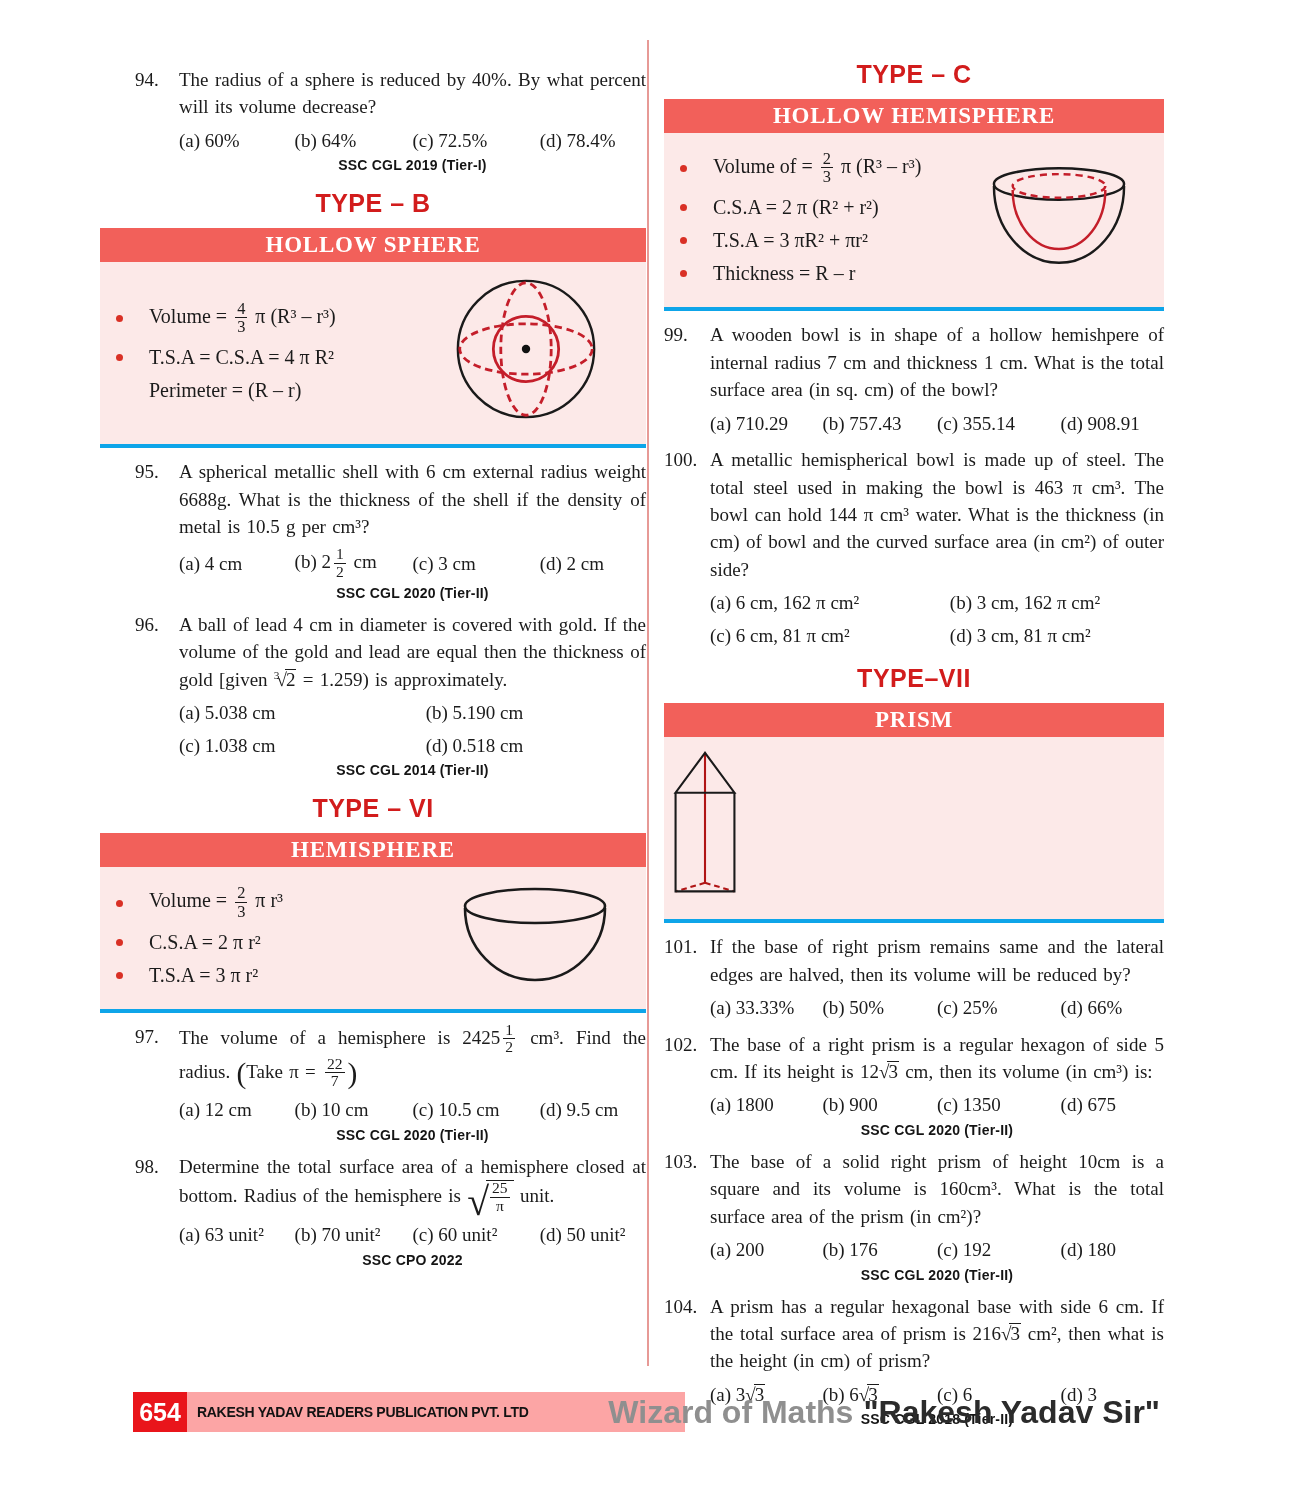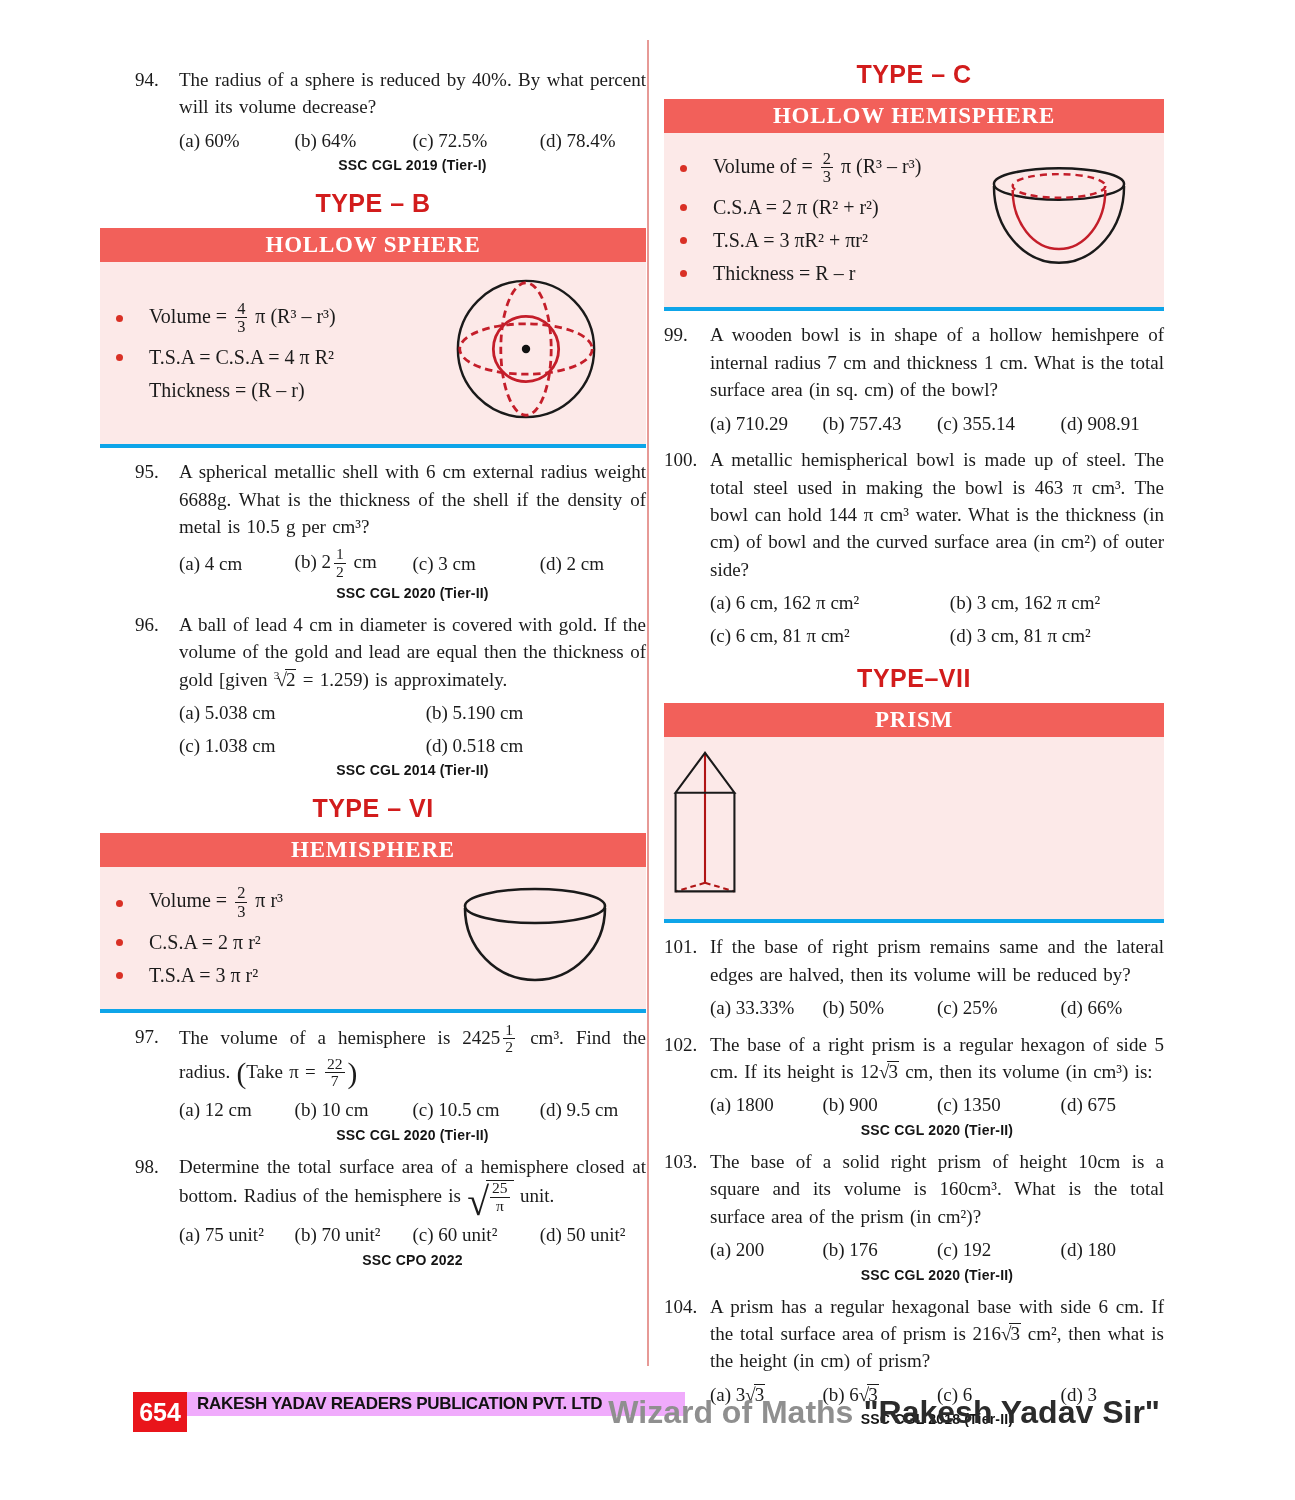--- a/index.html
+++ b/index.html
@@ -50,23 +50,23 @@
   sup.deg{font-size:0.6em;margin-right:-3px;}
   .rad{letter-spacing:-1px;}
   .ovl{display:inline-block;border-top:1.7px solid currentColor;line-height:1.1;margin-left:-1px;padding:0 1px;}
   .rad.big{font-size:2.1em;line-height:0.5;vertical-align:-0.33em;letter-spacing:-2px;}
   .tallp{font-size:1.55em;font-weight:400;vertical-align:middle;line-height:0.8;}
 
   
   .footer{position:absolute;left:0;top:1392px;width:1295px;height:42px;font-family:"Liberation Sans",sans-serif;}
   .pgnum{position:absolute;left:133px;top:0;width:54px;height:40px;background:#e9151b;color:#fff;
          font-weight:bold;font-size:25px;display:flex;align-items:center;justify-content:center;}
-  .pubstrip{position:absolute;left:187px;top:0;width:498px;height:24px;background:#f0abfc;
+  .pubstrip{position:absolute;left:187px;top:0;width:498px;height:40px;background:#fca5a5;
             display:flex;align-items:center;padding-left:10px;box-sizing:border-box;
-            font-weight:bold;font-size:17px;letter-spacing:-0.3px;color:#121212;white-space:nowrap;}
+            font-weight:bold;font-size:14px;letter-spacing:-0.3px;color:#121212;white-space:nowrap;}
   .wizard{position:absolute;right:135px;top:0;height:40px;display:flex;align-items:center;gap:10px;
           font-weight:bold;font-size:32px;white-space:nowrap;}
   .wizard .gray{color:#8f8f8f;}
   .wizard .dark{color:#2b2b2b;}
 </style>
 </head>
 <body>
 
 <div class="columns">
 
@@ -98,21 +98,21 @@
                   <span class="n">4</span>
                   <span class="d">3</span>
                 </span> π (R³ – r³)</span>
             </div>
           <div class="fline">
               <span class="bullet"></span>
               <span>T.S.A = C.S.A = 4 π R²</span>
             </div>
           <div class="fline nob">
               <span class="bullet"></span>
-              <span>Thickness = (R – r)</span>
+              <span>Perimeter = (R – r)</span>
             </div>
         </div>
         <div class="diag">
           <svg width="168" height="150" viewBox="0 0 180 160">
             <circle cx="90" cy="80" r="73" fill="none" stroke="#1a1a1a" stroke-width="2.6"></circle>
             <ellipse cx="90" cy="80" rx="71" ry="27" fill="none" stroke="#c41e2a" stroke-width="3" stroke-dasharray="8 5"></ellipse>
             <ellipse cx="90" cy="80" rx="27" ry="71" fill="none" stroke="#c41e2a" stroke-width="3" stroke-dasharray="8 5"></ellipse>
             <circle cx="90" cy="80" r="35" fill="none" stroke="#c41e2a" stroke-width="3"></circle>
             <circle cx="90" cy="80" r="4.5" fill="#111"></circle>
           </svg>
@@ -203,21 +203,21 @@
     </div>
 
     <div class="q">
       <span class="qnum">98.</span>
       <div class="qbody">
         <p class="qtext">Determine the total surface area of a hemisphere closed at bottom. Radius of the hemisphere is <span class="rad big">√</span><span class="ovl"><span class="fr">
                 <span class="n">25</span>
                 <span class="d">π</span>
               </span></span> unit.</p>
         <div class="opts g4">
-          <span class="opt">(a) 75 unit²</span>
+          <span class="opt">(a) 63 unit²</span>
           <span class="opt">(b) 70 unit²</span>
           <span class="opt">(c) 60 unit²</span>
           <span class="opt">(d) 50 unit²</span>
         </div>
         <div class="src">SSC CPO 2022</div>
       </div>
     </div>
 
   </div>
 

